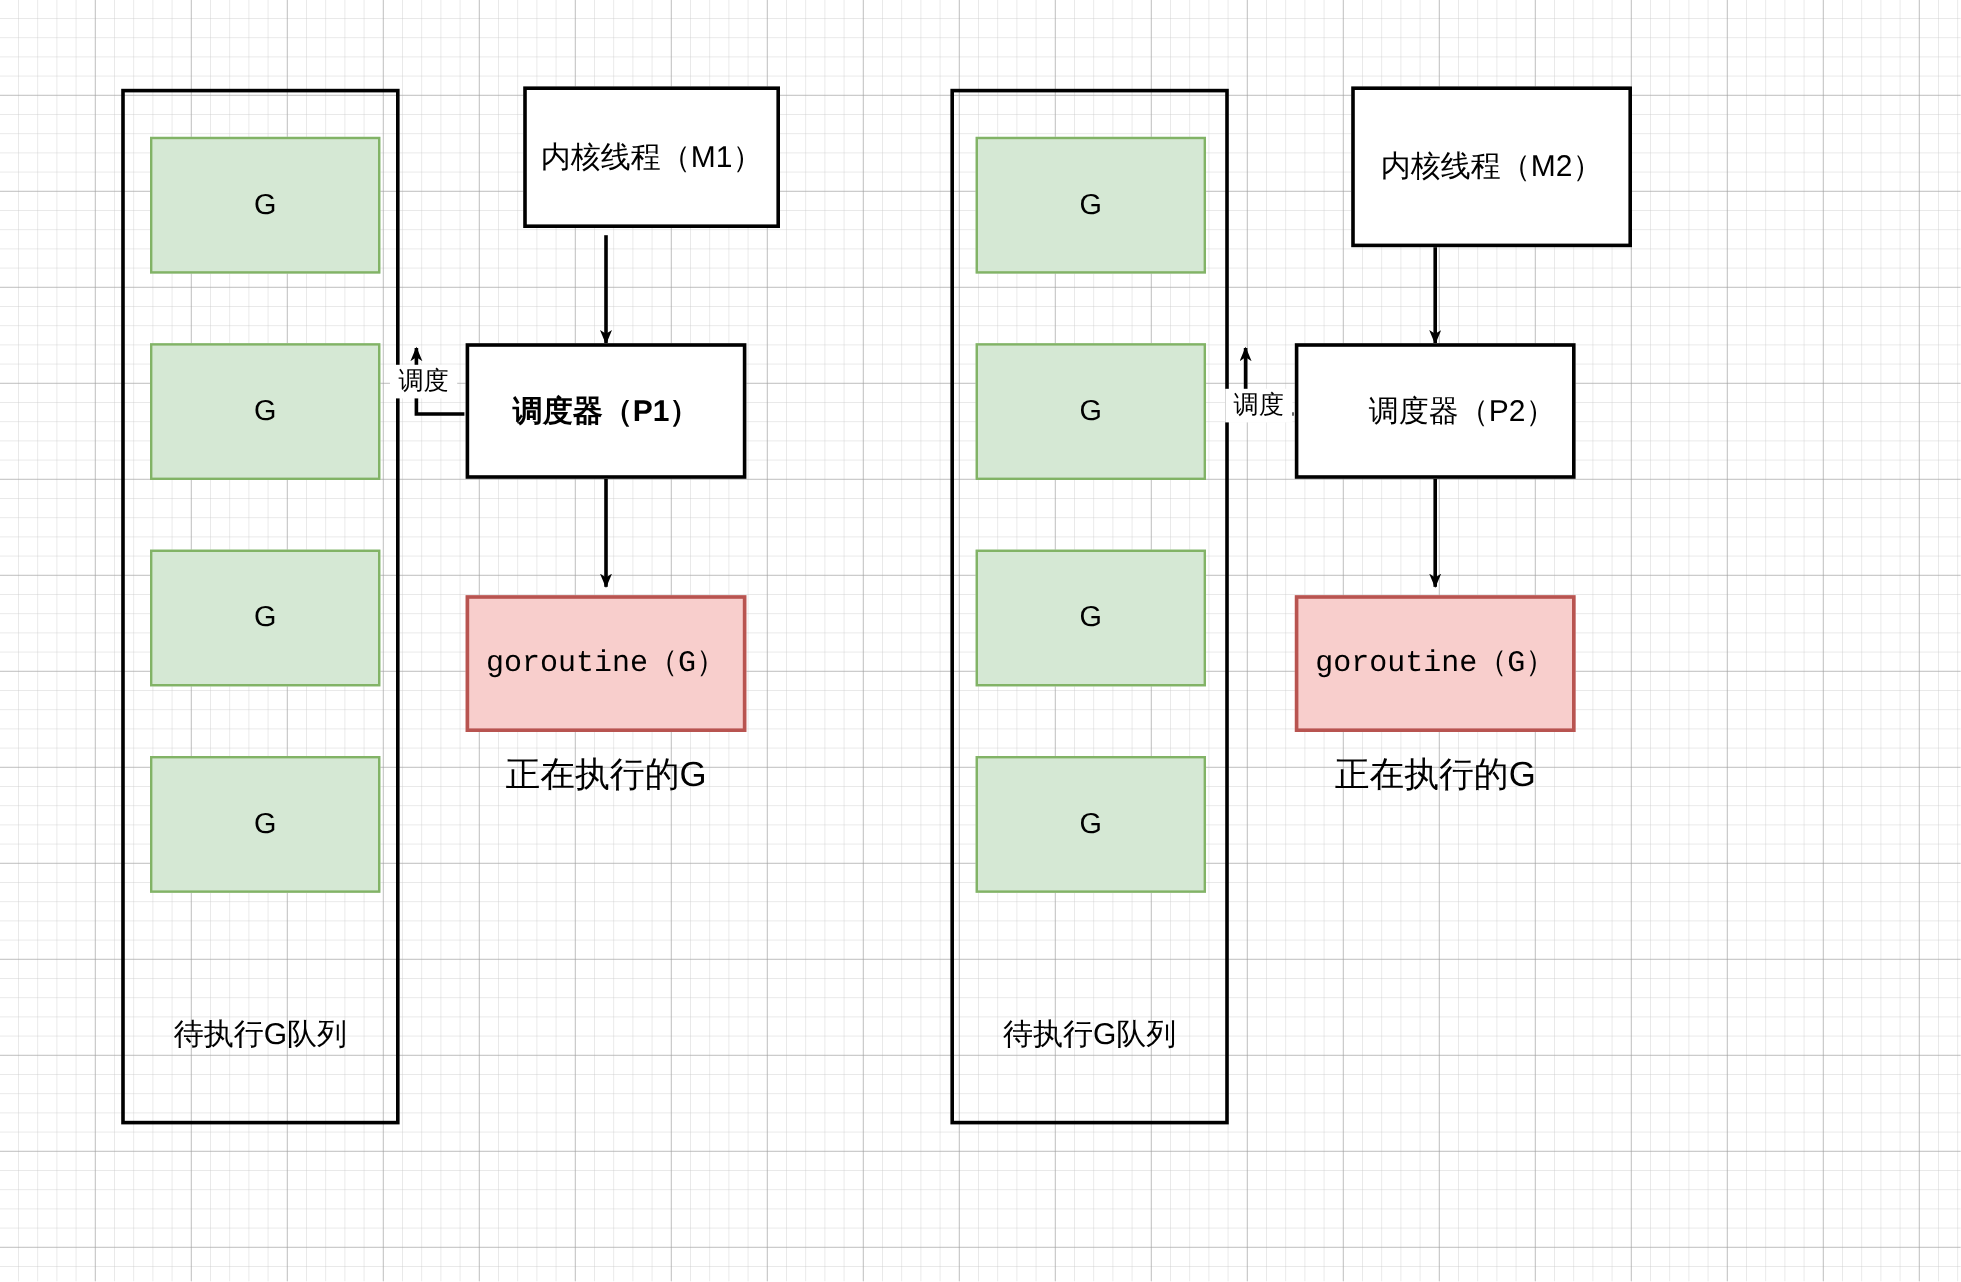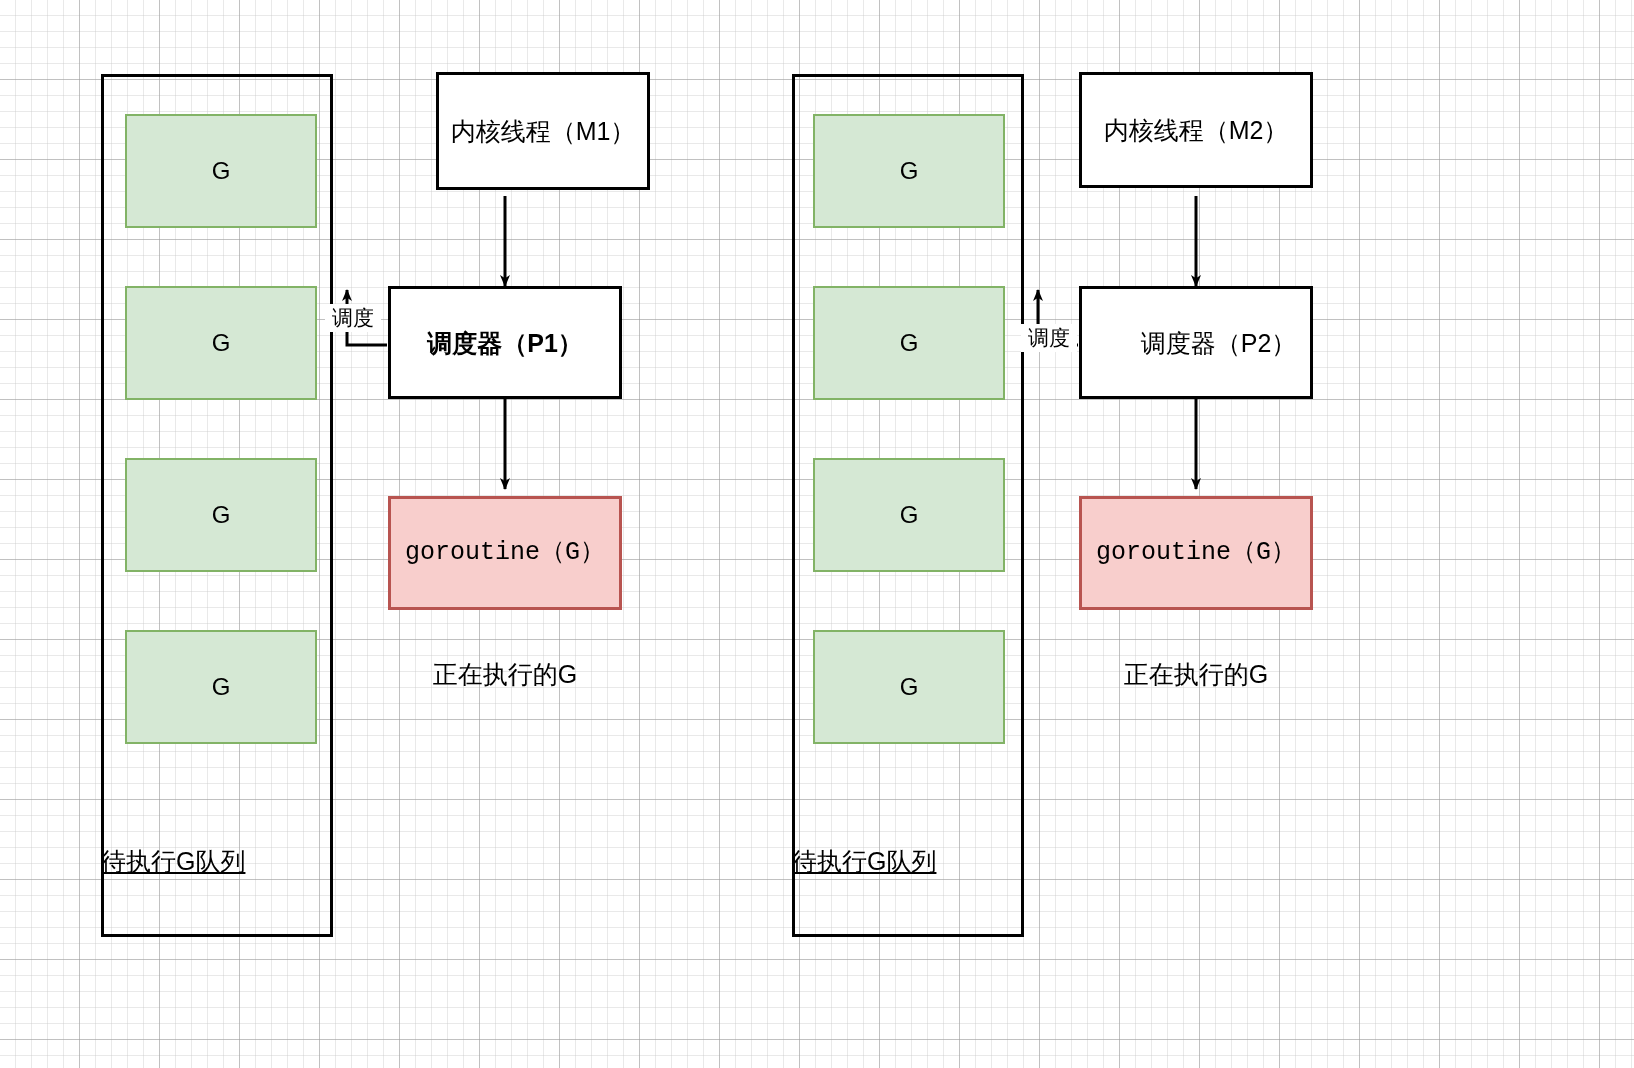--- a/index.html
+++ b/index.html
@@ -64,42 +64,40 @@
   
   .red-box {
     background: #f8cecc;
     border: 3px solid #b85450;
     font-size: 25px;
     font-family: Liberation Mono, monospace;
   }
 
   
   .caption {
-    font-size: 25px;
+    font-size: 29px;
     background: transparent;
     border: none;
-    margin-top: 28px;
   }
 
   
   .edge-label {
     font-size: 21px;
     background: #ffffff;
     padding: 0 1px;
     border: none;
     white-space: nowrap;
   }
 
   .queue-caption {
     position: absolute;
     font-size: 25px;
     color: #000000;
-    text-align: left;
+    text-align: center;
     white-space: nowrap;
-    text-decoration: underline;
   }
 
   svg.edges {
     position: absolute;
     left: 0;
     top: 0;
     width: 1634px;
     height: 1068px;
     pointer-events: none;
   }
@@ -162,21 +160,21 @@
 
   <div class="node queue-box" style="left:792px; top:74px; width:232px; height:863px;"></div>
 
   <div class="node g-block" style="left:813px; top:114px; width:192px; height:114px;">G</div>
   <div class="node g-block" style="left:813px; top:286px; width:192px; height:114px;">G</div>
   <div class="node g-block" style="left:813px; top:458px; width:192px; height:114px;">G</div>
   <div class="node g-block" style="left:813px; top:630px; width:192px; height:114px;">G</div>
 
   <div class="queue-caption" style="left:792px; top:845px; width:232px;">待执行G队列</div>
 
-  <div class="node white-box" style="left:1079px; top:72px; width:234px; height:116px;">内核线程（M2）</div>
+  <div class="node white-box" style="left:1126px; top:72px; width:234px; height:134px;">内核线程（M2）</div>
 
   <div class="node white-box" style="left:1079px; top:286px; width:234px; height:113px;padding-left:45px;">调度器（P2）</div>
 
   <div class="node red-box" style="left:1079px; top:496px; width:234px; height:114px;">goroutine（G）</div>
 
   <div class="node caption" style="left:1079px; top:630px; width:234px; height:32px;">正在执行的G</div>
 
   <div class="node edge-label" style="left:1021px; top:324px; width:56px; height:28px;">调度</div>
 
 </div>

